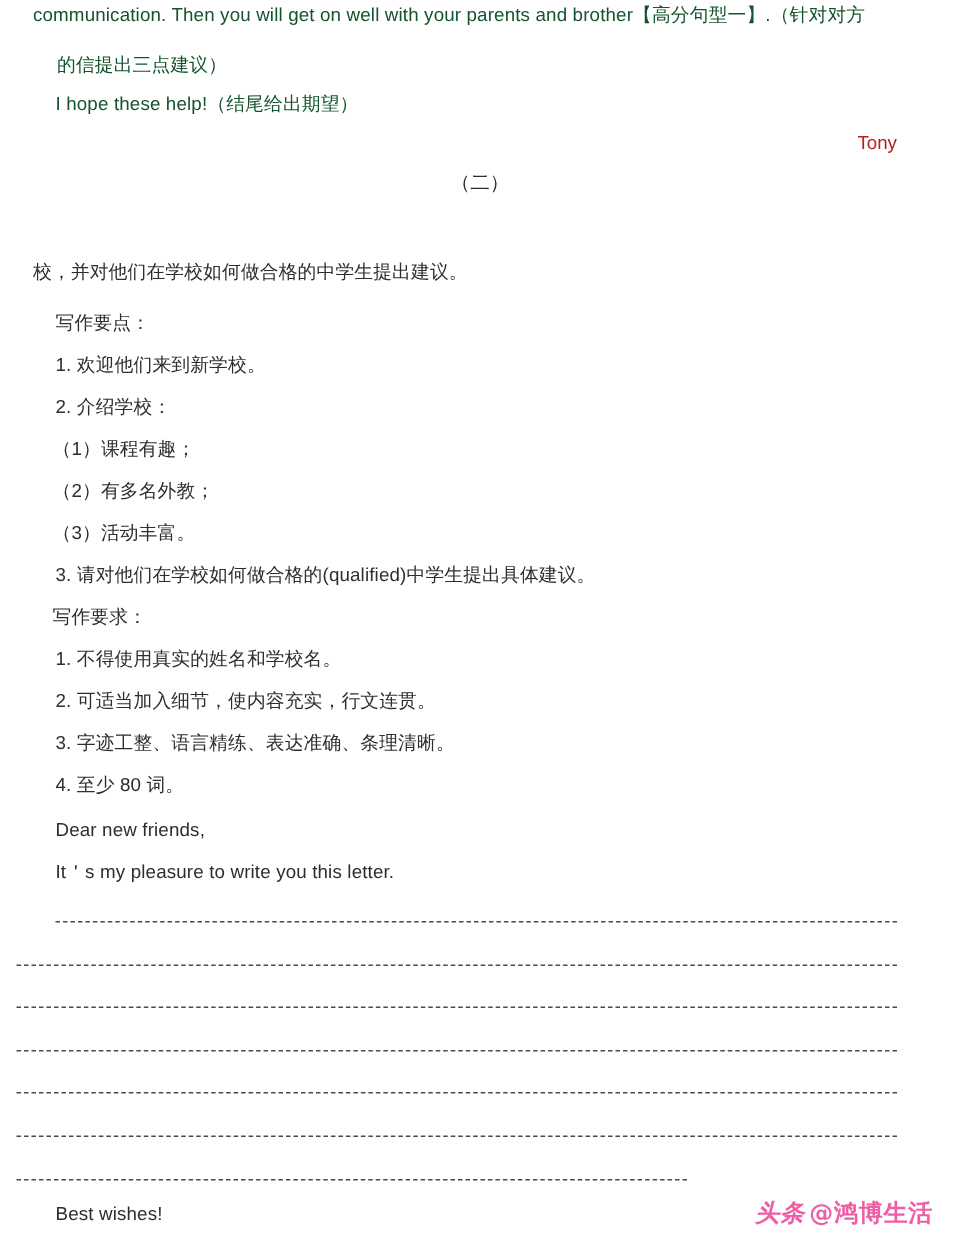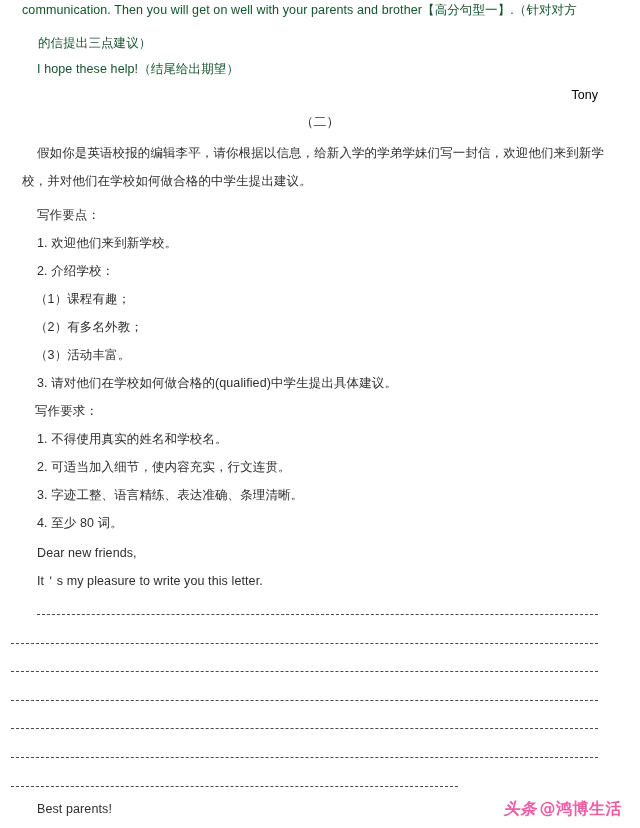--- a/index.html
+++ b/index.html
@@ -48,21 +48,21 @@
     left: 0;
     text-align: center;
     font-size: 13px;
     color: #2e2e2e;
   }
 
   .right-sig {
     position: absolute;
     right: 42px;
     font-size: 12.5px;
-    color: #000000;
+    color: #b91c1c;
   }
 
   
   .rule {
     position: absolute;
     height: 0;
     border-top: 1.6px dashed #4a4a4a;
   }
 
   
@@ -94,21 +94,20 @@
   <div class="line red" style="left:22px; top:3px;">communication. Then you will get on well with your parents and brother【高分句型一】.（针对对方</div>
 
   <div class="line red" style="left:22px; top:36px;padding-left:16px;">的信提出三点建议）</div>
 
   <div class="line red" style="left:37px; top:62px;">I hope these help!（结尾给出期望）</div>
 
   <div class="right-sig" style="top:88px;">Tony</div>
 
   <div class="center-head" style="top:113px;">（二）</div>
 
-  <div class="line black" style="left:37px; top:146px;">假如你是英语校报的编辑李平，请你根据以信息，给新入学的学弟学妹们写一封信，欢迎他们来到新学</div>
 
   <div class="line black" style="left:22px; top:174px;">校，并对他们在学校如何做合格的中学生提出建议。</div>
 
   <div class="line black" style="left:37px; top:208px;">写作要点：</div>
 
   <div class="line black" style="left:37px; top:236px;">1. 欢迎他们来到新学校。</div>
 
   <div class="line black" style="left:37px; top:264px;">2. 介绍学校：</div>
 
   <div class="line black" style="left:35px; top:292px;">（1）课程有趣；</div>
@@ -134,19 +133,19 @@
   <div class="line black" style="left:37px; top:574px;">It＇s my pleasure to write you this letter.</div>
 
   <div class="rule" style="left:37px; top:614px; width:561px;"></div>
   <div class="rule" style="left:11px; top:643px; width:587px;"></div>
   <div class="rule" style="left:11px; top:671px; width:587px;"></div>
   <div class="rule" style="left:11px; top:700px; width:587px;"></div>
   <div class="rule" style="left:11px; top:728px; width:587px;"></div>
   <div class="rule" style="left:11px; top:757px; width:587px;"></div>
   <div class="rule" style="left:11px; top:786px; width:447px;"></div>
 
-  <div class="line black" style="left:37px; top:802px;">Best parents!</div>
+  <div class="line black" style="left:37px; top:802px;">Best wishes!</div>
 
   <div class="watermark">
     <span class="wm-tag">头条</span><span class="wm-name">@鸿博生活</span>
   </div>
 
 </div>
 
 </body></html>

